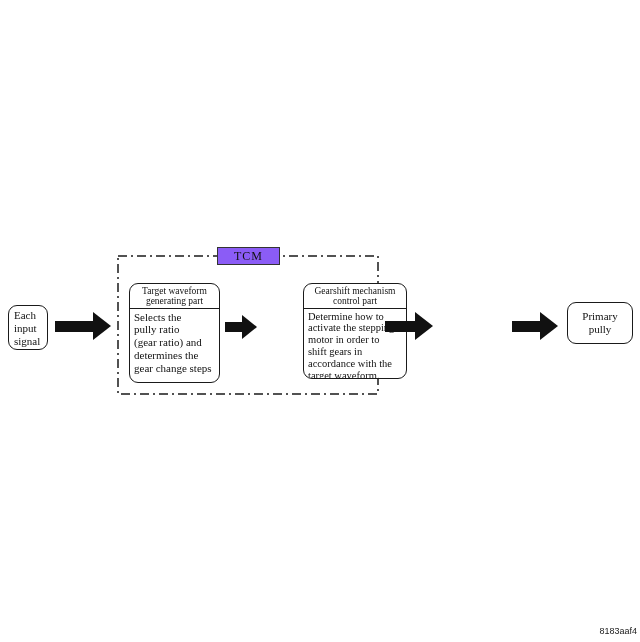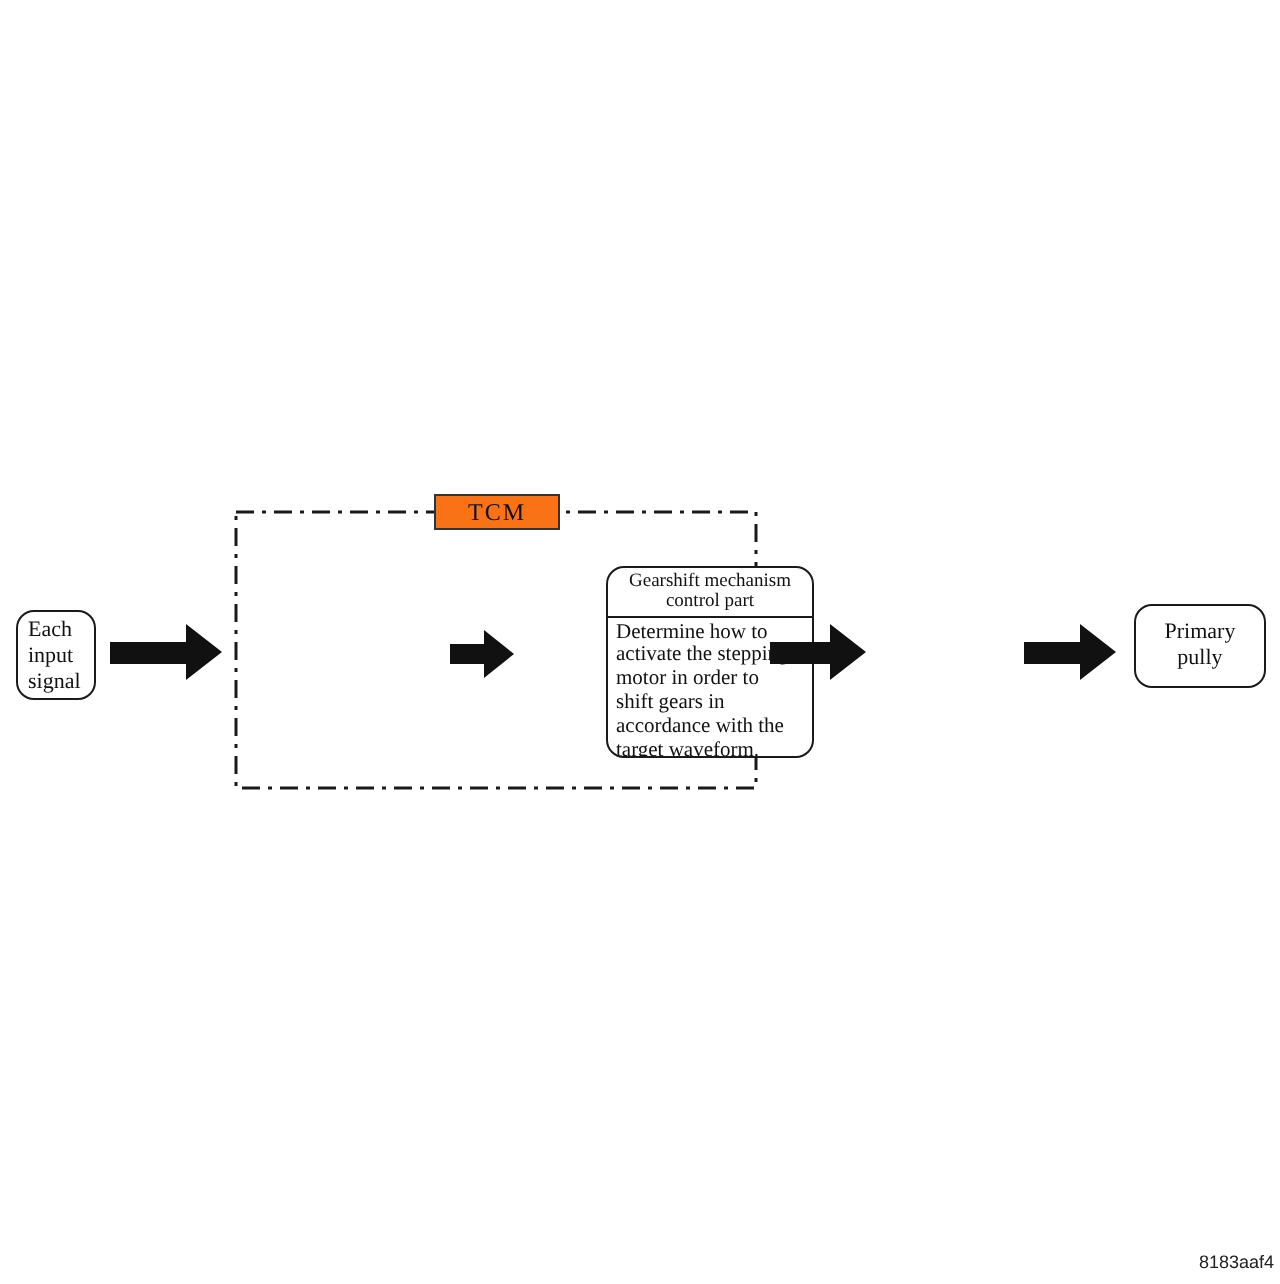--- a/index.html
+++ b/index.html
@@ -81,21 +81,21 @@
     left: 117px; top: 255px;
     width: 262px; height: 140px;
   }
   .tcm-container svg { display: block; }
   .tcm-label-box {
     position: absolute;
     left: 217px; top: 247px;
     width: 63px; height: 18px;
     box-sizing: border-box;
     border: 1.4px solid #333333;
-    background: #f97316;
+    background: #8b5cf6;
     display: flex;
     align-items: center;
     justify-content: center;
     z-index: 3;
   }
   .tcm-label-box .node-text {
     font-size: 12px;
     letter-spacing: 1px;
   }
   
@@ -144,20 +144,33 @@
   <div class="tcm-container">
     <svg width="262" height="140">
       <rect x="1" y="1" width="260" height="138" fill="none" stroke="#1a1a1a" stroke-width="1.5" stroke-dasharray="9,4,2,4"></rect>
     </svg>
   </div>
 
   <div class="tcm-label-box">
     <div class="node-text">TCM</div>
   </div>
 
+  <div class="node proc-node target-node">
+    <div class="proc-header">
+      <div class="node-text">Target waveform
+generating part</div>
+    </div>
+    <div class="proc-body">
+      <div class="node-text">Selects the
+pully ratio
+(gear ratio) and
+determines the
+gear change steps</div>
+    </div>
+  </div>
 
   <div class="arrow small arrow-2"></div>
 
   <div class="node proc-node gearshift-node">
     <div class="proc-header">
       <div class="node-text">Gearshift mechanism
 control part</div>
     </div>
     <div class="proc-body">
       <div class="node-text">Determine how to

